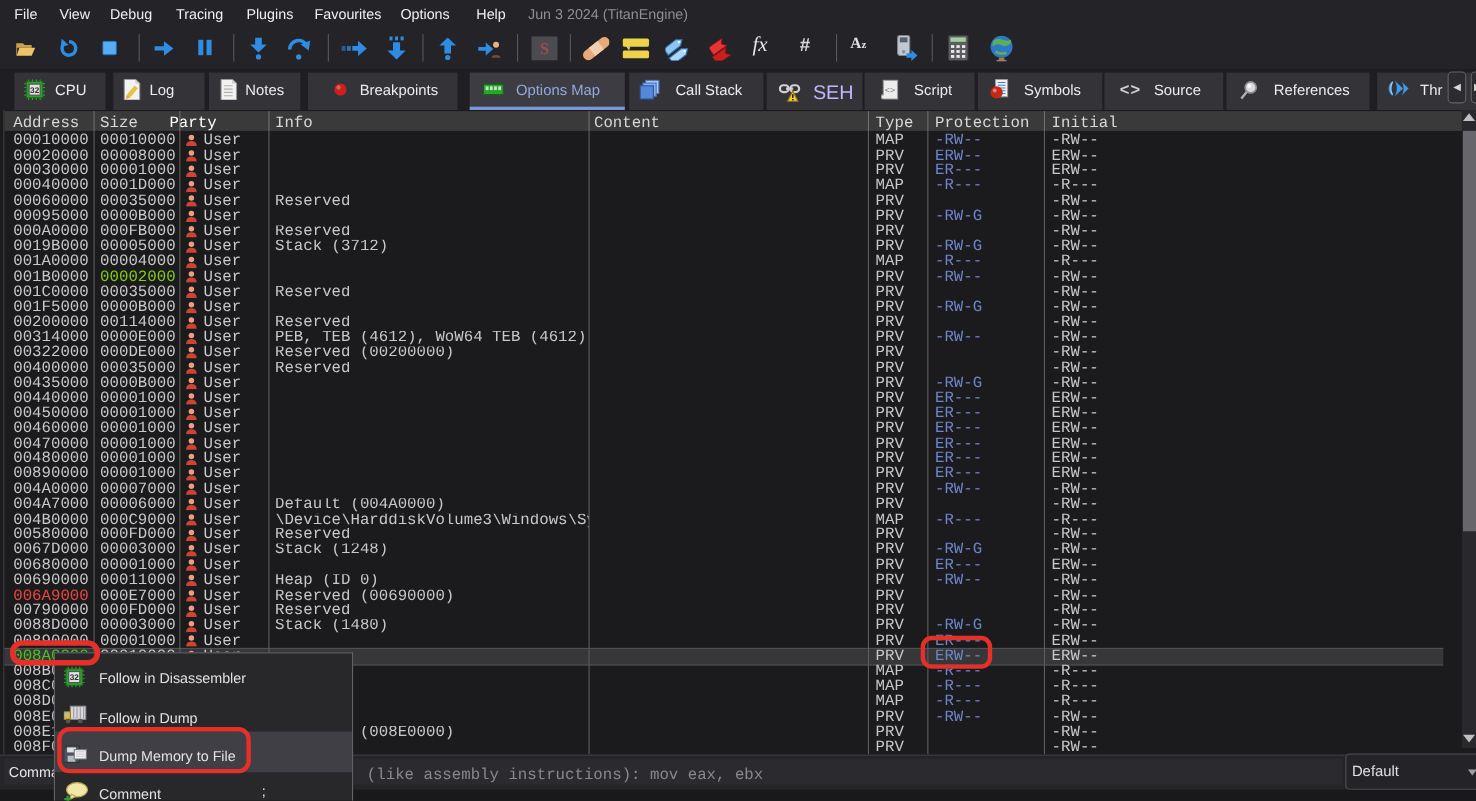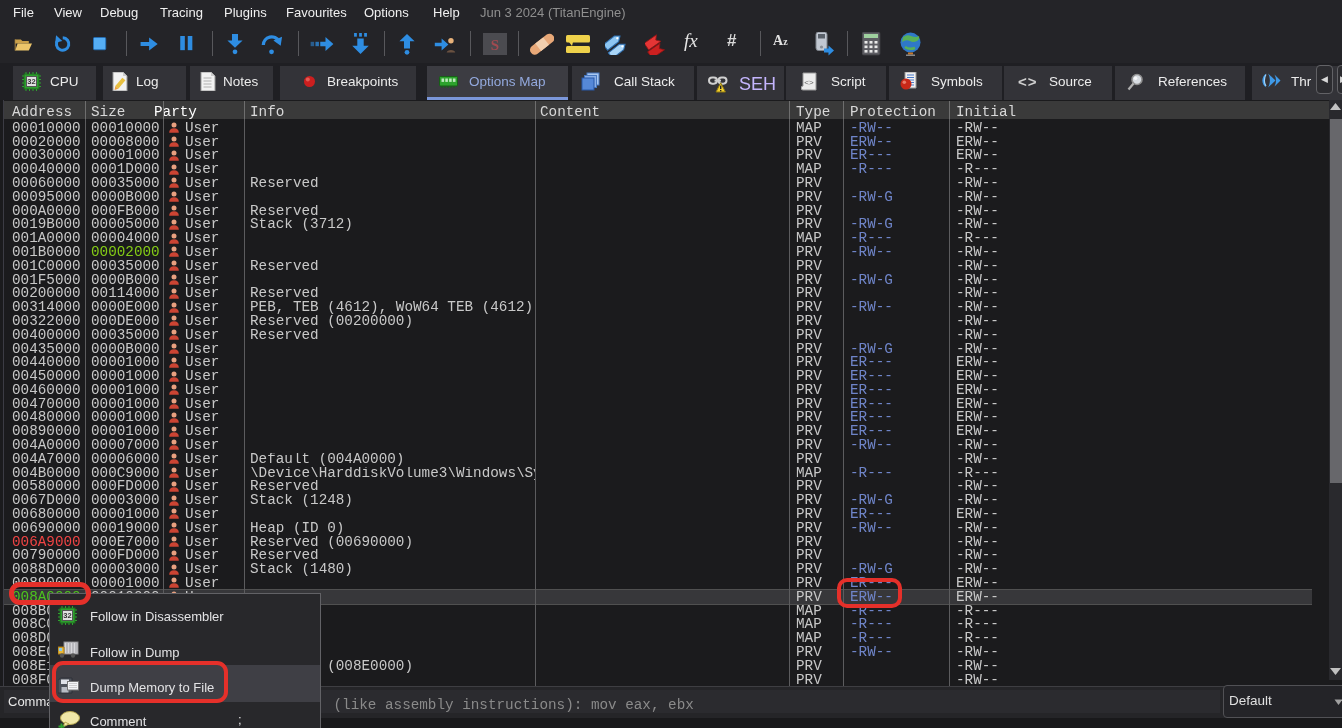--- a/index.html
+++ b/index.html
@@ -554,21 +554,21 @@
 <div class="ab mo" style="left:91px;top:508.02px;color:#c8c8c8">00001000</div>
 <svg class="ab" style="left:168px;top:508.42px" width="12" height="11" viewBox="0 0 12 11">
     <circle cx="6" cy="3" r="2.5" fill="#e8a080"></circle>
     <path d="M1.2 10.8 q0-4.6 4.8-4.6 q4.8 0 4.8 4.6z" fill="#cc4433"></path>
   </svg>
 <div class="ab mo" style="left:185px;top:508.02px;color:#c8c8c8">User</div>
 <div class="ab mo" style="left:796px;top:508.02px;color:#c8c8c8">PRV</div>
 <div class="ab mo" style="left:850px;top:508.02px;color:#6f85c9">ER---</div>
 <div class="ab mo" style="left:956px;top:508.02px;color:#c8c8c8">ERW--</div>
 <div class="ab mo" style="left:12px;top:521.81px;color:#c8c8c8">00690000</div>
-<div class="ab mo" style="left:91px;top:521.81px;color:#c8c8c8">00019000</div>
+<div class="ab mo" style="left:91px;top:521.81px;color:#c8c8c8">00011000</div>
 <svg class="ab" style="left:168px;top:522.21px" width="12" height="11" viewBox="0 0 12 11">
     <circle cx="6" cy="3" r="2.5" fill="#e8a080"></circle>
     <path d="M1.2 10.8 q0-4.6 4.8-4.6 q4.8 0 4.8 4.6z" fill="#cc4433"></path>
   </svg>
 <div class="ab mo" style="left:185px;top:521.81px;color:#c8c8c8">User</div>
 <div class="ab mo" style="left:250px;top:521.81px;color:#c8c8c8;width:285px;overflow:hidden">Heap (ID 0)</div>
 <div class="ab mo" style="left:796px;top:521.81px;color:#c8c8c8">PRV</div>
 <div class="ab mo" style="left:850px;top:521.81px;color:#6f85c9">-RW--</div>
 <div class="ab mo" style="left:956px;top:521.81px;color:#c8c8c8">-RW--</div>
 <div class="ab mo" style="left:12px;top:535.60px;color:#ef4444">006A9000</div>

